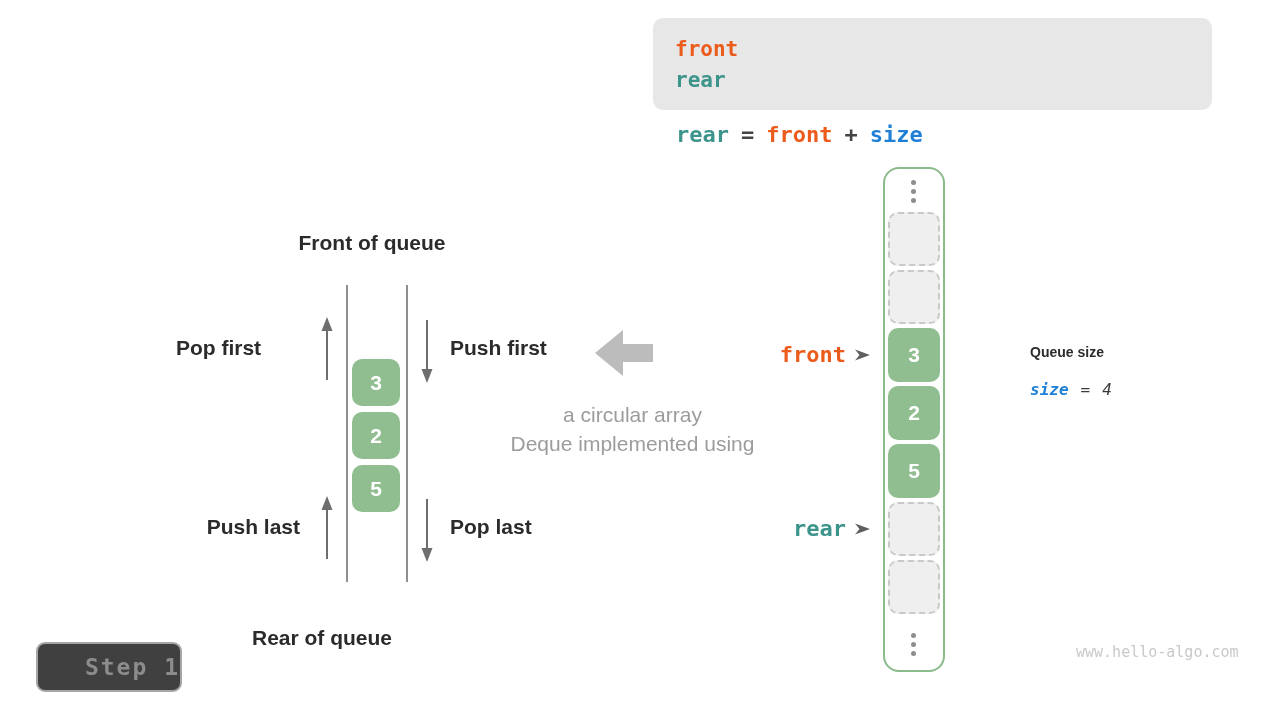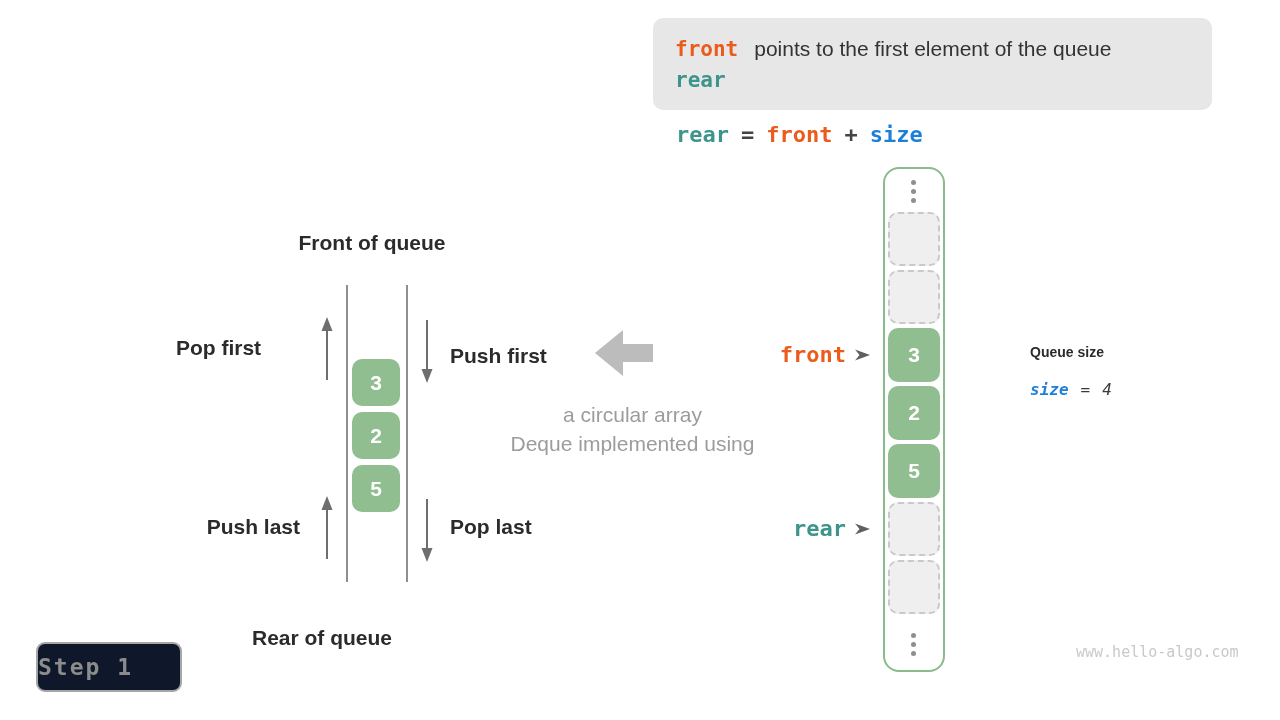--- a/index.html
+++ b/index.html
@@ -27,21 +27,21 @@
   .formula .op{color:#444;font-weight:bold;}
   .f-rear{color:#3c948a;}
   .f-front{color:#eb5b1c;}
   .f-size{color:#1e7fd6;}
 
   
   .diagram-label{font-size:21px;font-weight:bold;color:#2b2b2b;white-space:nowrap;}
   .lbl-front-of-queue{left:252px;top:231px;width:240px;text-align:center;}
   .lbl-rear-of-queue{left:252px;top:614px;width:240px;margin-top:12px;}
   .lbl-pop-first{left:140px;top:336px;width:157px;text-align:center;}
-  .lbl-push-first{left:450px;top:336px;margin-top:8px;}
+  .lbl-push-first{left:450px;top:336px;}
   .lbl-push-last{left:140px;top:515px;width:160px;text-align:right;}
   .lbl-pop-last{left:450px;top:515px;}
   .vline{width:2px;height:297px;top:285px;background:#8f8f8f;}
   .vline-left{left:346px;}
   .vline-right{left:406px;}
   .vbox{
     left:352px;width:48px;height:47px;border-radius:10px;background:#90be90;
     color:#fff;font-size:21px;font-weight:bold;
     display:flex;align-items:center;justify-content:center;
   }
@@ -87,36 +87,35 @@
 
   
   .qsize-title{left:1030px;top:344px;font-size:14px;color:#2b2b2b;font-weight:bold;}
   .qsize-row{left:1030px;top:380px;font-size:16px;color:#3a3a3a;white-space:nowrap;font-style:italic;}
   .qsize-row span{margin-right:12px;}
   .qsize-key{font-weight:bold;color:#1e7fd6;}
 
   
   .step-badge{
     left:36px;top:642px;width:146px;height:50px;box-sizing:border-box;
-    border:2px solid #a6a6a6;border-radius:9px;background:#0f172a;
-    display:flex;align-items:center;justify-content:flex-start;
+    border:2px solid #a6a6a6;border-radius:9px;background:#404040;
+    display:flex;align-items:center;justify-content:flex-end;
     font-family:"DejaVu Sans Mono", monospace;font-weight:bold;font-size:23px;
     color:#8c8c8c;letter-spacing:2px;
   }
 
   
   .watermark{left:1076px;top:643px;font-size:15px;color:#c9c9c9;}
 </style>
 </head>
 <body>
 
 <div class="abs legend">
   <div class="legend-row">
     <span class="legend-key key-front">front</span>
-    <span>points to the first element of the queue</span>
   </div>
   <div class="legend-row">
     <span class="legend-key key-rear">rear</span>
   </div>
 </div>
 
 <div class="abs formula mono">
   <span class="f-rear">rear</span><span class="op">=</span><span class="f-front">front</span><span class="op">+</span><span class="f-size">size</span>
 </div>
 

